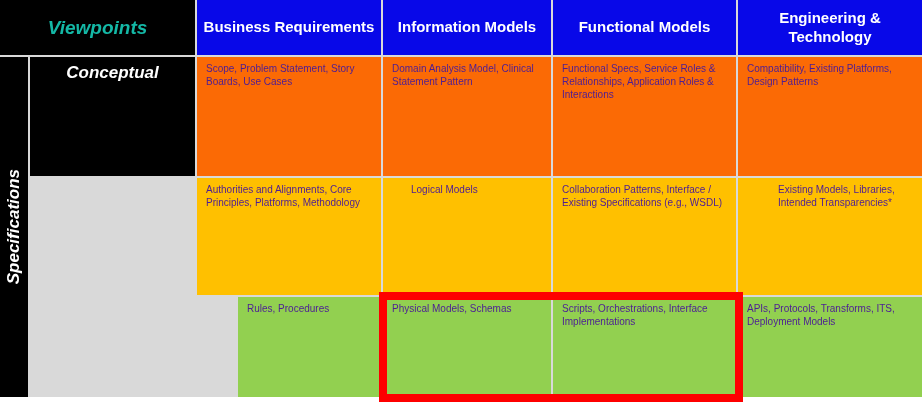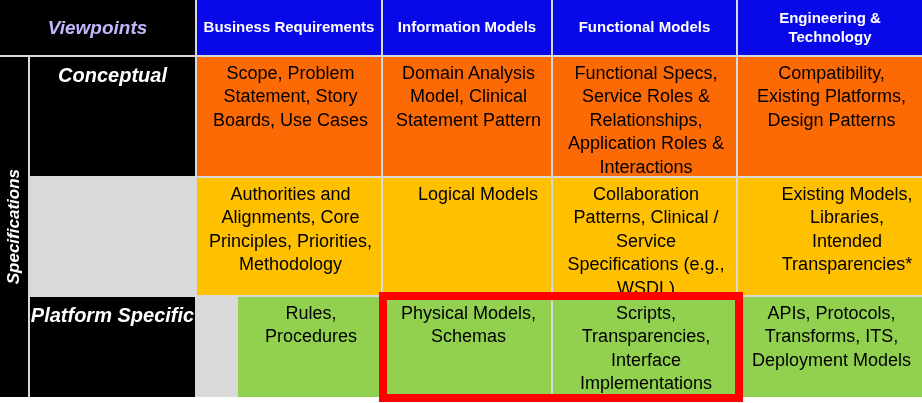--- a/index.html
+++ b/index.html
@@ -15,21 +15,21 @@
     display:grid;
     grid-template-columns:28px 165px 184px 168px 183px 184px;
     grid-template-rows:55px 119px 117px 100px;
     gap:2px;
     background:#d9d9d9;
     width:922px;height:397px;
   }
   .cell{box-sizing:border-box;overflow:hidden;}
   .corner{
     grid-column:1 / 3;grid-row:1;
-    background:#000000;color:#c4b5fd;
+    background:#000000;color:#14b8a6;
     display:flex;align-items:center;justify-content:center;
     font-style:italic;font-weight:600;font-size:19px;
   }
   .colhead{
     background:#0808e8;color:#ffffff;
     display:flex;align-items:center;justify-content:center;
     text-align:center;font-weight:bold;font-size:15px;line-height:1.25;
     padding:2px 6px;
   }
   .side{
@@ -39,27 +39,26 @@
   }
   .side .vtext{
     writing-mode:vertical-rl;
     transform:rotate(180deg);
     font-style:italic;font-weight:600;font-size:17px;
     white-space:nowrap;
   }
   .rowlabel{
     grid-column:2;
     background:#000000;color:#ffffff;
-    text-align:center;font-style:italic;font-weight:600;font-size:20px;
+    text-align:center;font-style:italic;font-weight:600;font-size:17px;
     padding-top:5px;line-height:1.3;
   }
   .data{
-    color:#000000;font-size:18px;line-height:1.3;
+    color:#4c1d95;font-size:10px;line-height:1.3;
     padding:5px 6px 4px 9px;
-    text-align:center;
   }
   .r1{background:#fb6a05;}
   .r2{background:#ffc000;}
   .r3{background:#92d050;}
   .highlight-box{
     position:absolute;
     left:379px;top:292px;width:364px;height:110px;
     box-sizing:border-box;
     border:8px solid #fe0000;
     background:transparent;
@@ -103,43 +102,40 @@
       <span>Domain Analysis Model, Clinical Statement Pattern</span>
     </div>
     <div class="cell data r1" style="grid-column:5;grid-row:2;">
       <span>Functional Specs, Service Roles &amp; Relationships, Application Roles &amp; Interactions</span>
     </div>
     <div class="cell data r1" style="grid-column:6;grid-row:2;">
       <span>Compatibility, Existing Platforms, Design Patterns</span>
     </div>
 
     <div class="cell data r2" style="grid-column:3;grid-row:3;">
-      <span>Authorities and Alignments,  Core Principles, Priorities, Methodology</span>
+      <span>Authorities and Alignments,  Core Principles, Platforms, Methodology</span>
     </div>
     <div class="cell data r2" style="grid-column:4;grid-row:3;padding-left:28px;">
       <span>Logical Models</span>
     </div>
     <div class="cell data r2" style="grid-column:5;grid-row:3;">
-      <span>Collaboration Patterns, Clinical / Service Specifications  (e.g., WSDL)</span>
+      <span>Collaboration Patterns, Interface / Existing Specifications  (e.g., WSDL)</span>
     </div>
     <div class="cell data r2" style="grid-column:6;grid-row:3;padding-left:40px;">
       <span>Existing Models, Libraries, Intended Transparencies*</span>
     </div>
 
-    <div class="cell rowlabel" style="grid-row:4;">
-      <span>Platform Specific</span>
-    </div>
     <div class="cell data r3" style="grid-column:3;grid-row:4;margin-left:41px;">
       <span>Rules, Procedures</span>
     </div>
     <div class="cell data r3" style="grid-column:4;grid-row:4;">
       <span>Physical Models, Schemas</span>
     </div>
     <div class="cell data r3" style="grid-column:5;grid-row:4;">
-      <span>Scripts, Transparencies, Interface Implementations</span>
+      <span>Scripts, Orchestrations, Interface Implementations</span>
     </div>
     <div class="cell data r3" style="grid-column:6;grid-row:4;">
       <span>APIs, Protocols, Transforms, ITS, Deployment Models</span>
     </div>
 
   </div>
 
   <div class="highlight-box"></div>
 </div>
 

